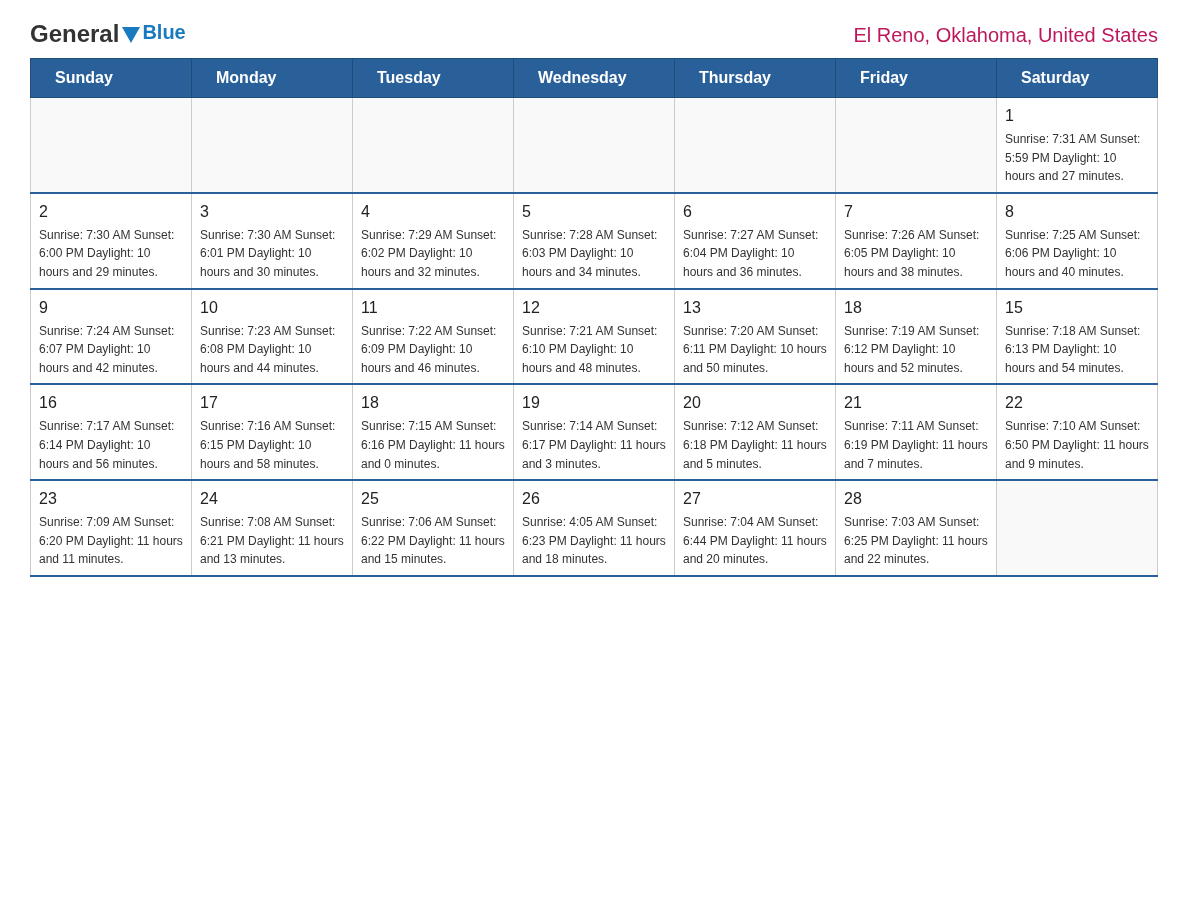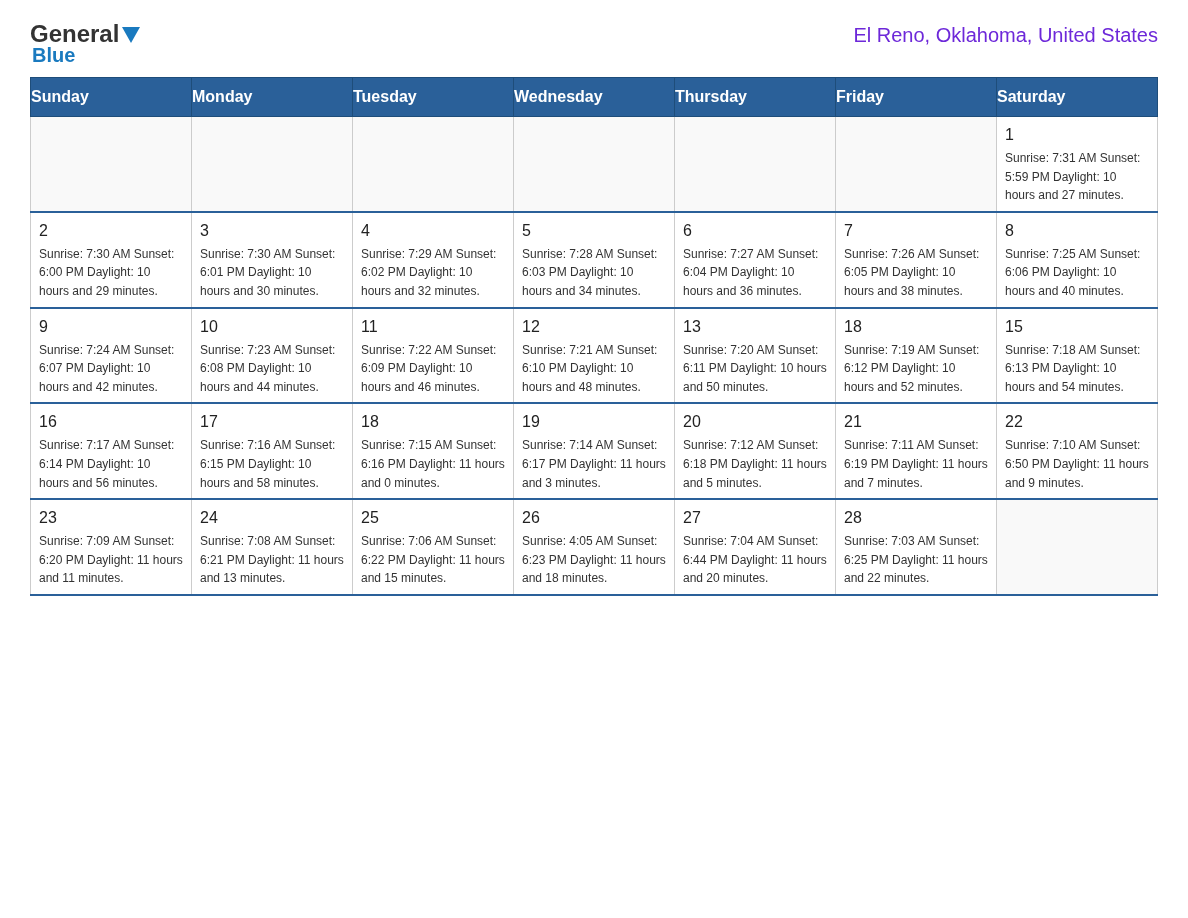--- a/index.html
+++ b/index.html
@@ -12,49 +12,49 @@
       padding: 20px 30px;
     }
     .header {
       display: flex;
       justify-content: space-between;
       align-items: flex-start;
       margin-bottom: 10px;
     }
     .logo {
       display: flex;
-      flex-direction: column;
-      align-items: flex-start;
+      flex-direction: row;
+      align-items: center;
     }
     .title-block {
       text-align: right;
     }
     .title-block h1 {
       font-size: 52px;
       font-weight: bold;
       color: #222;
       line-height: 1.1;
     }
     .title-block h2 {
       font-size: 20px;
       font-weight: normal;
-      color: #6d28d9;
+      color: #be185d;
       margin-top: 4px;
     }
     .calendar {
       width: 100%;
       border-collapse: collapse;
       margin-top: 8px;
     }
     .calendar thead tr th {
       background-color: #2a6099;
       color: #fff;
       font-size: 16px;
       font-weight: bold;
-      padding: 10px 0;
+      padding: 10px 24px;
       text-align: left;
       border: 1px solid #1e4d7a;
     }
     .calendar tbody tr td {
       vertical-align: top;
       padding: 6px 8px;
       border: 1px solid #ccc;
       width: 14.28%;
       min-height: 110px;
       font-size: 12px;

